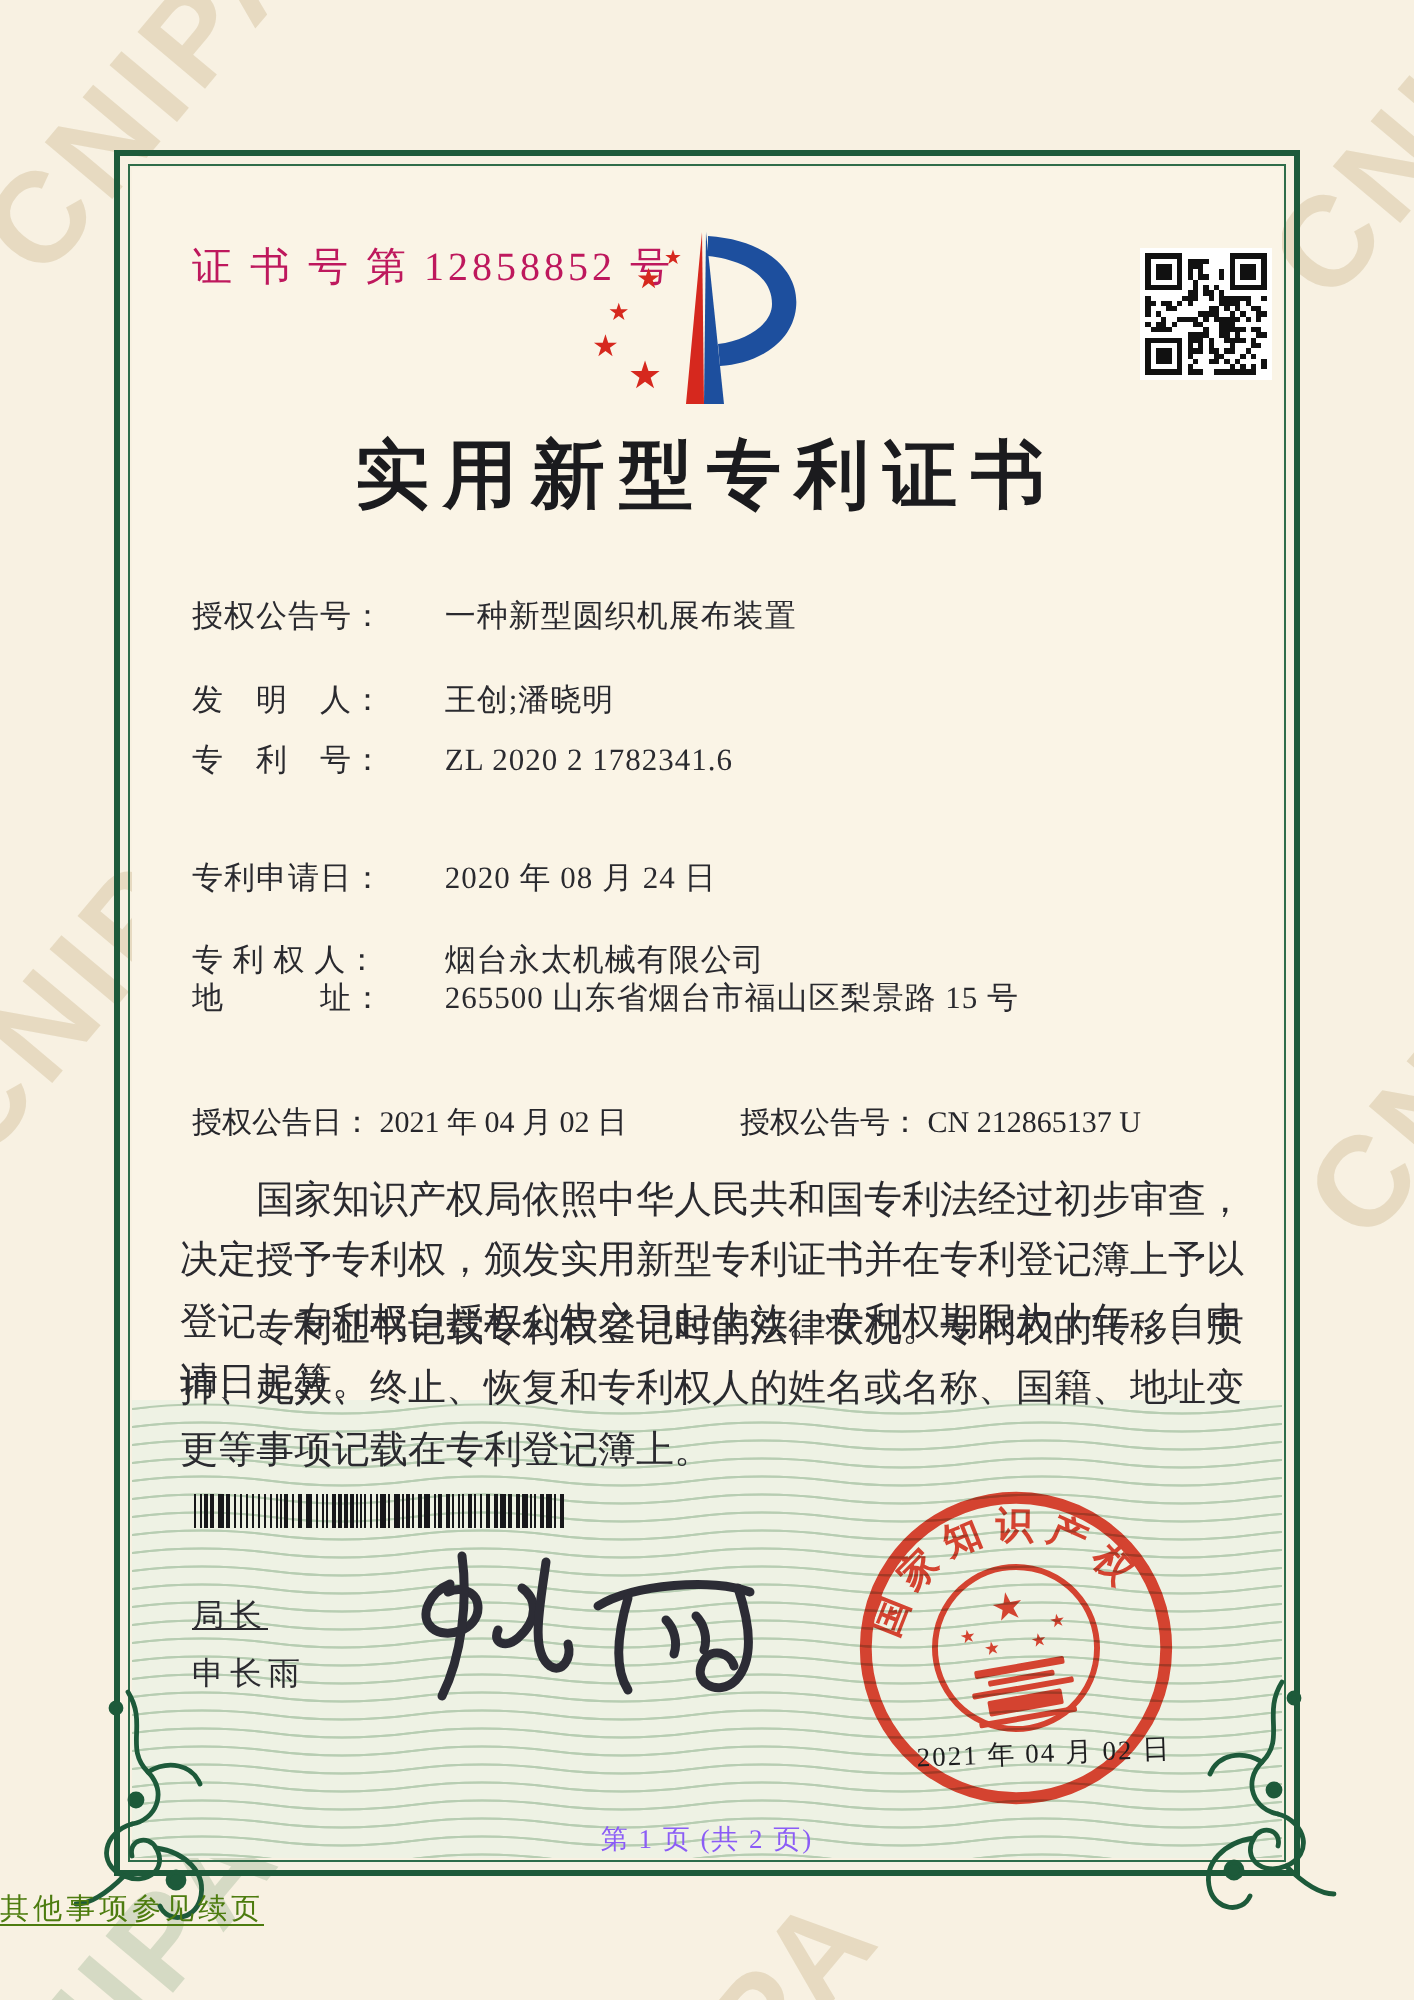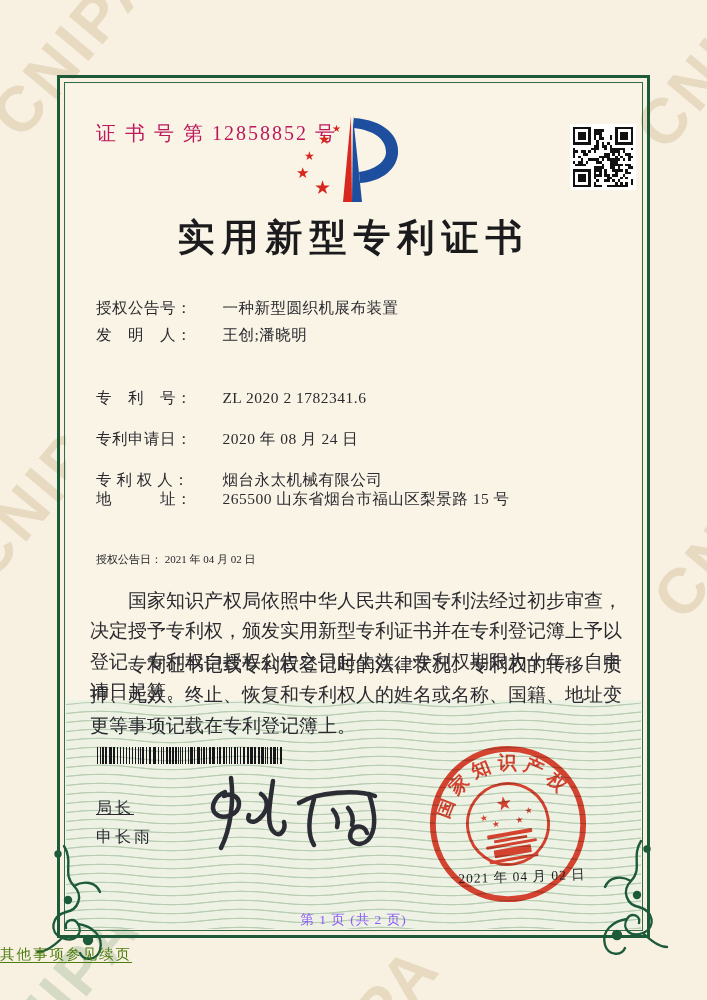--- a/index.html
+++ b/index.html
@@ -44,21 +44,21 @@
   .title{
     left:0;right:0;top:213px;text-align:center;
     font-size:37px;font-weight:600;letter-spacing:7px;color:#1b1b1e;
   }
   .field{
     left:96px;width:520px;
     font-size:15.5px;color:#2a2a2f;letter-spacing:0.5px;
     white-space:nowrap;
   }
   .field .lbl{display:inline-block;min-width:122px;}
-  .grant-row{left:96px;top:552px;width:520px;font-size:11px;white-space:nowrap;}
+  .grant-row{left:96px;top:552px;width:520px;font-size:15px;white-space:nowrap;}
   .grant-row .g2{position:absolute;left:274px;top:0;}
   .para{
     left:90px;width:532px;
     font-size:19px;line-height:1.6;text-align:justify;
     text-indent:2em;color:#2a2a2f;
   }
   
   .wave-band{left:66px;top:700px;width:575px;height:229px;}
   .barcode{left:97px;top:747px;}
   .signer{left:96px;font-size:16px;letter-spacing:3px;color:#2b2b30;}
@@ -294,44 +294,48 @@
     <rect x="2" y="18" width="5" height="5" fill="#fff"></rect>
     <rect x="3" y="19" width="3" height="3" fill="#111"></rect>
   </svg>
 
 <div class="abs title">实用新型专利证书</div>
 
 <div class="abs field" style="top:298px;">
   <span class="lbl">授权公告号：</span>
   <span>一种新型圆织机展布装置</span>
 </div>
-<div class="abs field" style="top:325px;">
+<div class="abs field" style="top:340px;">
   <span class="lbl">发　明　人：</span>
   <span>王创;潘晓明</span>
 </div>
-<div class="abs field" style="top:388px;">
+<div class="abs field" style="top:370px;">
   <span class="lbl">专　利　号：</span>
   <span>ZL 2020 2 1782341.6</span>
 </div>
 <div class="abs field" style="top:429px;">
   <span class="lbl">专利申请日：</span>
   <span>2020 年 08 月 24 日</span>
 </div>
 <div class="abs field" style="top:470px;">
   <span class="lbl">专 利 权 人：</span>
   <span>烟台永太机械有限公司</span>
 </div>
 <div class="abs field" style="top:489px;">
   <span class="lbl">地　　　址：</span>
   <span>265500 山东省烟台市福山区梨景路 15 号</span>
 </div>
 
 <div class="abs grant-row">
   <span>授权公告日：</span>
   <span>2021 年 04 月 02 日</span>
+  <span class="g2">
+    <span>授权公告号：</span>
+    <span>CN 212865137 U</span>
+  </span>
 </div>
 
 <div class="abs para" style="top:586px;">国家知识产权局依照中华人民共和国专利法经过初步审查，决定授予专利权，颁发实用新型专利证书并在专利登记簿上予以登记。专利权自授权公告之日起生效。专利权期限为十年，自申请日起算。</div>
 <div class="abs para" style="top:650px;">专利证书记载专利权登记时的法律状况。专利权的转移、质押、无效、终止、恢复和专利权人的姓名或名称、国籍、地址变更等事项记载在专利登记簿上。</div>
 
 <svg class="abs barcode" id="barcode-svg" width="186" height="17" viewBox="0 0 186 17">
     <rect x="0" y="0" width="1" height="17" fill="#17171a"></rect>
     <rect x="3" y="0" width="1" height="17" fill="#17171a"></rect>
     <rect x="5" y="0" width="2" height="17" fill="#17171a"></rect>
     <rect x="8" y="0" width="2" height="17" fill="#17171a"></rect>

